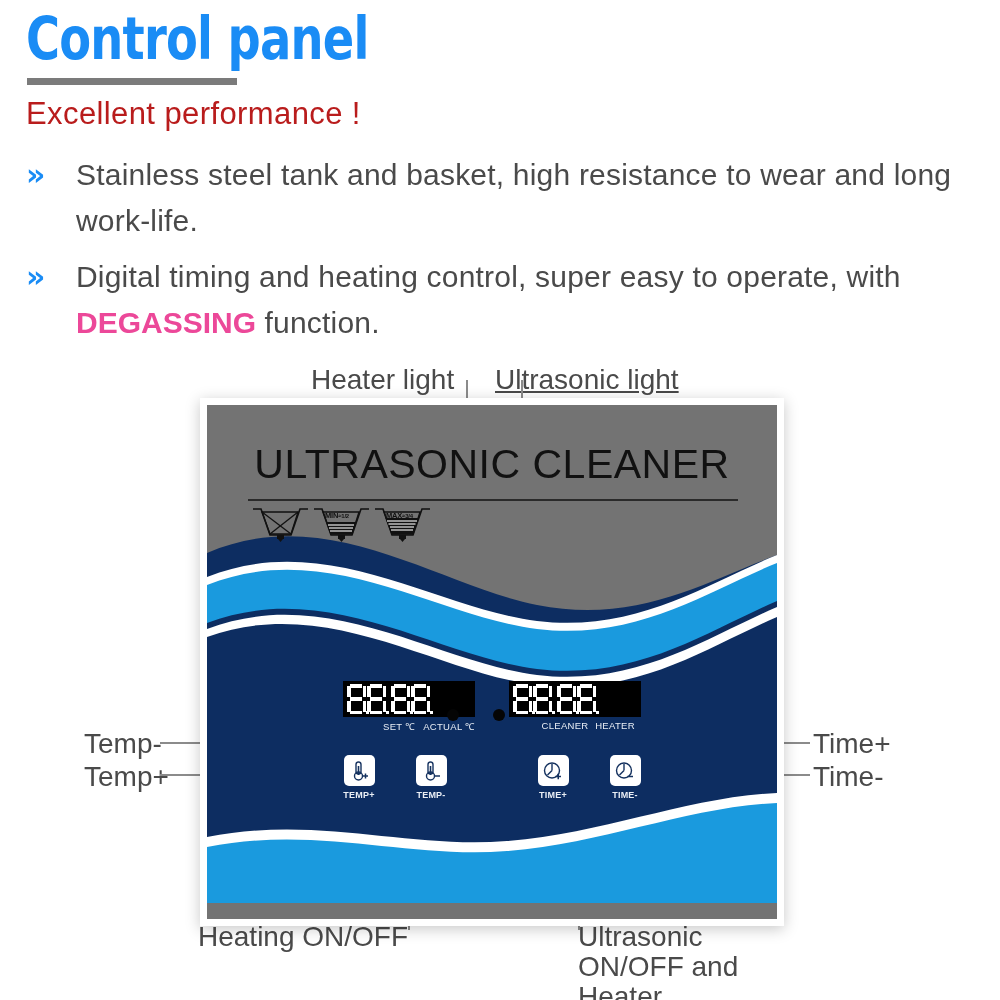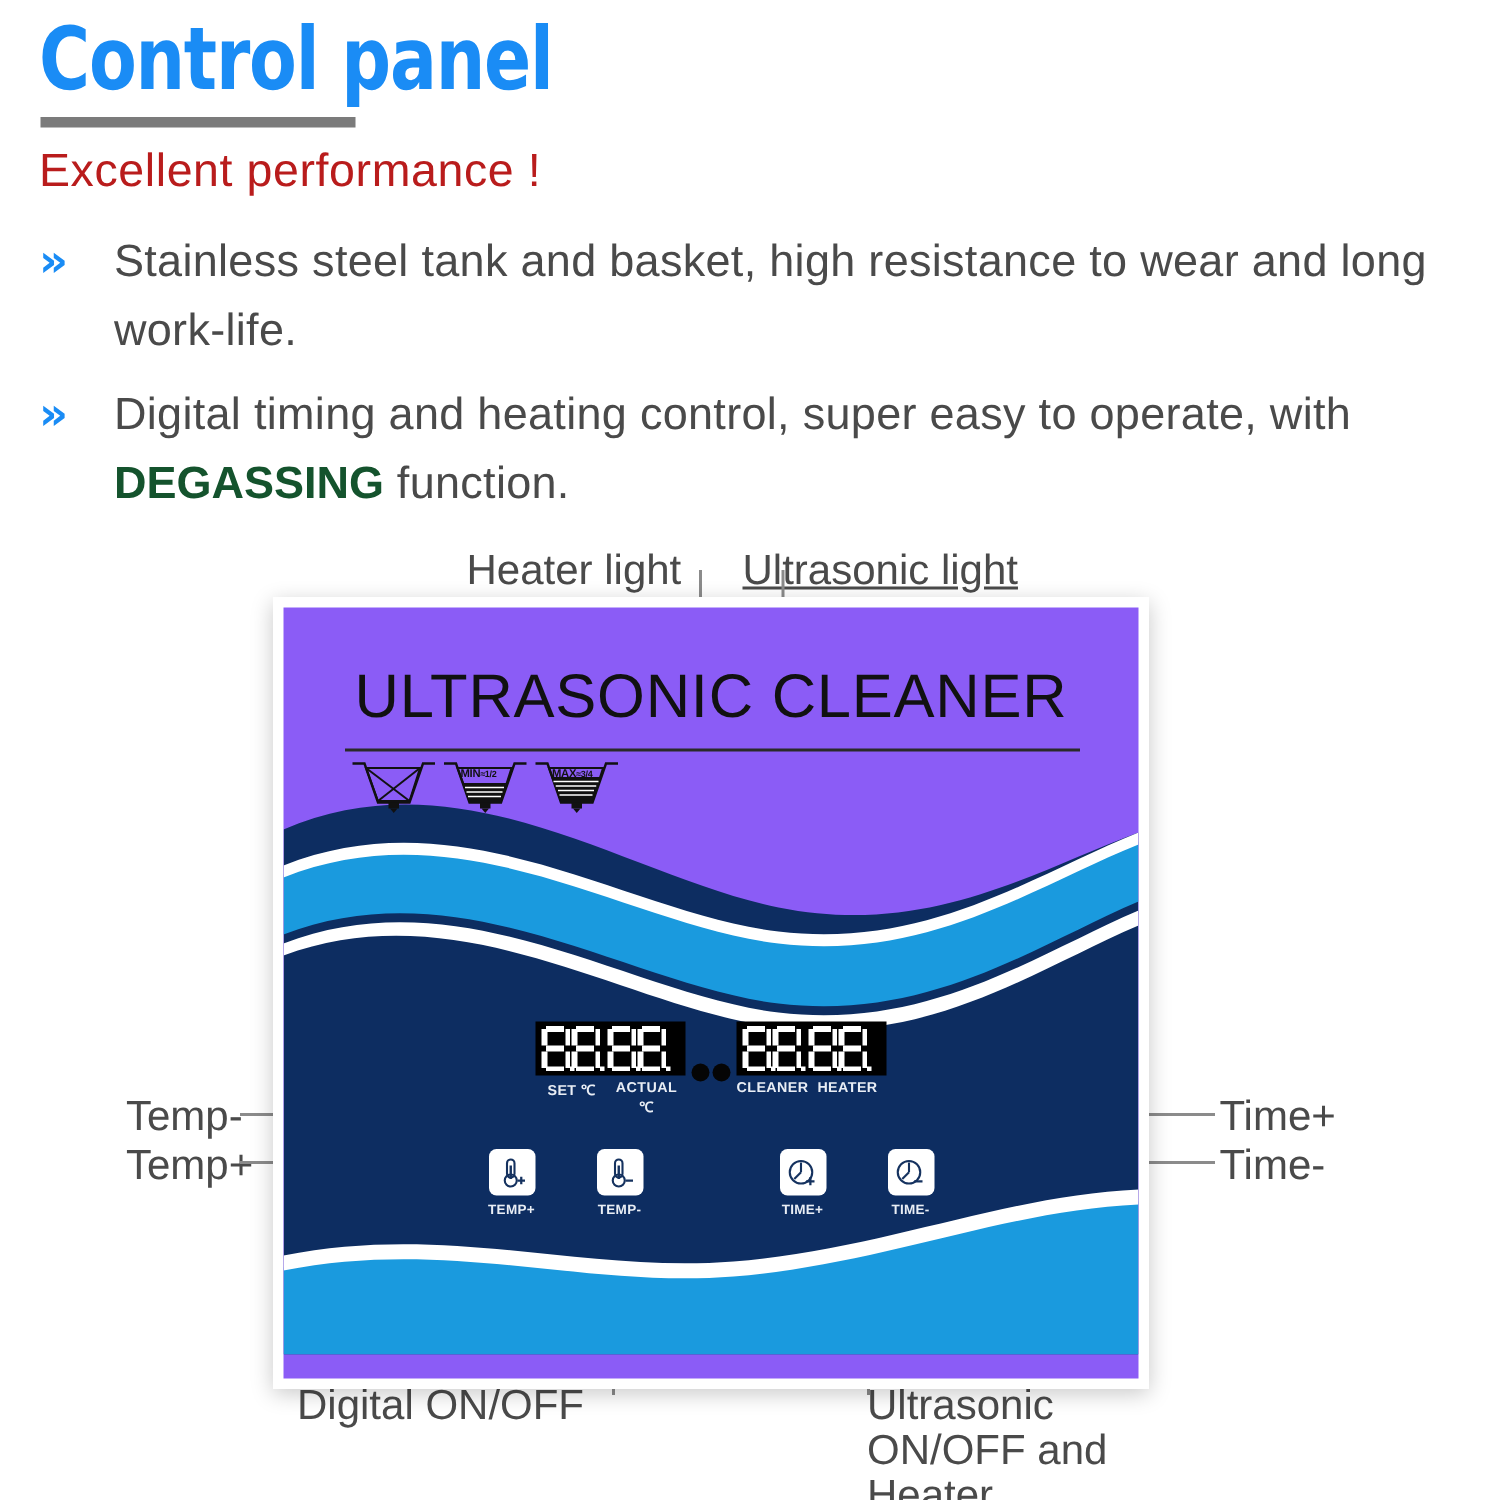--- a/index.html
+++ b/index.html
@@ -75,21 +75,21 @@
   }
   .bullet-text {
     flex: 1 1 auto;
     font-size: 30px;
     line-height: 46px;
     color: #4a4a4a;
     font-weight: 300;
     letter-spacing: 0.2px;
   }
   .emph {
-    color: #14532d;
+    color: #ec4899;
     font-weight: bold;
     letter-spacing: 0px;
   }
 
   
   .callout {
     position: absolute;
     font-size: 28px;
     color: #4a4a4a;
     font-weight: 300;
@@ -110,25 +110,25 @@
   .dot {
     position: absolute;
     width: 11px; height: 11px;
     border-radius: 50%;
     background: #8b8b8b;
   }
 
   
   .panel {
     position: absolute;
-    left: 182px;
+    left: 200px;
     top: 398px;
     width: 584px;
     height: 528px;
-    background: #8b5cf6;
+    background: #737373;
     border: 7px solid #ffffff;
     box-sizing: border-box;
     box-shadow: 0 3px 14px rgba(0,0,0,0.22);
     overflow: hidden;
   }
   .panel-inner {
     position: absolute;
     inset: 0;
     overflow: hidden;
   }
@@ -230,24 +230,25 @@
   .seg .s-d { left: 3px;  bottom: 0px; width: 12px; height: 3.5px; }
   .seg .s-e { left: 0px;  bottom: 2px; width: 3.5px; height: 11px; }
   .seg .s-f { left: 0px;  top: 2px;    width: 3.5px; height: 11px; }
   .seg .s-g { left: 3px;  top: 13px;   width: 12px; height: 3.5px; }
   .seg .s-dp{ right: -3px; bottom: 0px; width: 3px; height: 3px; }
 
   .led-caps {
     display: flex;
     margin-top: 3px;
     font-size: 9.5px;
-    font-weight: bold;
+    font-weight: normal;
     color: #e9eef5;
     letter-spacing: 0.3px;
     font-family: "Liberation Sans", sans-serif;
+    margin-left: 32px;
   }
   .led-caps span { text-align: center; }
 
   .indicator {
     position: absolute;
     width: 12px; height: 12px;
     border-radius: 50%;
     background: #050505;
     z-index: 6;
   }
@@ -312,21 +313,21 @@
     </div>
   </div>
 </div>
 
 <div class="callout heater-light">Heater light</div>
 <div class="callout ultra-light">Ultrasonic light</div>
 <div class="callout temp-minus">Temp-</div>
 <div class="callout temp-plus">Temp+</div>
 <div class="callout time-plus">Time+</div>
 <div class="callout time-minus">Time-</div>
-<div class="callout heating-onoff">Digital ON/OFF</div>
+<div class="callout heating-onoff">Heating ON/OFF</div>
 <div class="callout ultra-onoff">Ultrasonic ON/OFF and Heater</div>
 
 <div class="leader" style="left:466px; top:380px; width:2px; height:333px;"></div>
 <div class="leader" style="left:521px; top:380px; width:2px; height:333px;"></div>
 <div class="dot" style="left:461px; top:706px;"></div>
 <div class="dot" style="left:516px; top:706px;"></div>
 
 <div class="leader" style="left:160px; top:742px; width:254px; height:2px;"></div>
 <div class="leader" style="left:402px; top:742px; width:62px; height:2px; transform: rotate(26deg); transform-origin: left center;"></div>
 <div class="dot" style="left:444px; top:764px;"></div>

